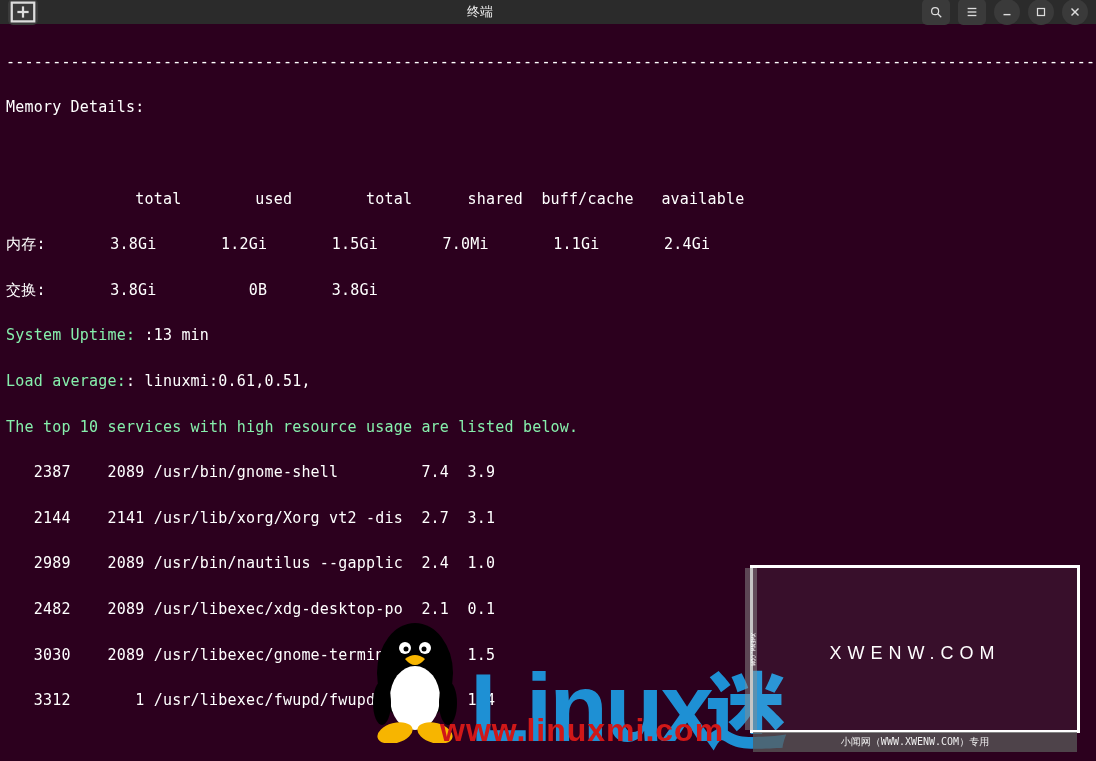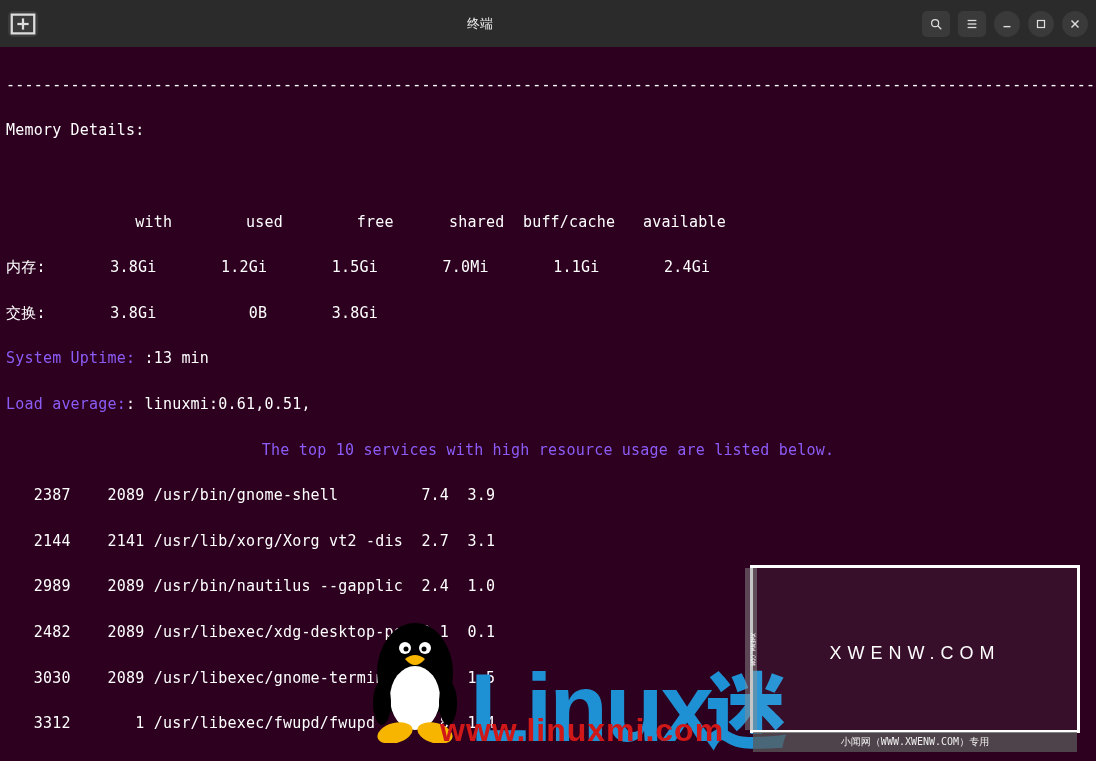--- a/index.html
+++ b/index.html
@@ -8,21 +8,21 @@
     padding: 0;
     width: 1096px;
     height: 761px;
     background: #2c001e;
     font-family: "DejaVu Sans Mono", "Liberation Mono", monospace;
     font-size: 15px;
     overflow: hidden;
     position: relative;
   }
   .titlebar {
-    height: 47px;
+    height: 24px;
     background: #2b2b2b;
     display: flex;
     align-items: center;
     padding: 8px 8px;
     color: #ddd;
   }
   .titlebar-left {
     display: flex;
     align-items: center;
     gap: 6px;
@@ -60,21 +60,21 @@
   .title-btn svg { width: 14px; height: 14px; }
   .terminal {
     padding: 4px 6px 2px 6px;
     color: #eee;
     line-height: 1.52;
     white-space: pre;
     font-size: 15px;
     letter-spacing: 0.2px;
   }
   .row { white-space: pre; }
-  .cyan { color: #8b5cf6; text-align: center; }
+  .cyan { color: #86efac; }
   .white { color: #ffffff; }
   .dashes { color: #ffffff; }
   
   .watermark {
     position: absolute;
     right: 16px;
     bottom: 28px;
     width: 330px;
     height: 168px;
     border: 3px solid #fff;
@@ -208,21 +208,21 @@
           <line x1="12" y1="4" x2="4" y2="12" stroke="#ddd" stroke-width="1.6"></line>
         </svg>
     </div>
   </div>
 </div>
 
 <div class="terminal">
 <div class="row dashes">-----------------------------------------------------------------------------------------------------------------------</div>
 <div class="row white">Memory Details:</div>
 <div class="row">&nbsp;</div>
-<div class="row white">              with        used        free      shared  buff/cache   available</div>
+<div class="row white">              total        used        total      shared  buff/cache   available</div>
 <div class="row white">内存:       3.8Gi       1.2Gi       1.5Gi       7.0Mi       1.1Gi       2.4Gi</div>
 <div class="row white">交换:       3.8Gi          0B       3.8Gi</div>
 <div class="row"><span class="cyan">System Uptime: </span><span class="white">:13 min</span></div>
 <div class="row"><span class="cyan">Load average:</span><span class="white">: linuxmi:0.61,0.51,</span></div>
 <div class="row cyan">The top 10 services with high resource usage are listed below.</div>
 <div class="row white">   2387    2089 /usr/bin/gnome-shell         7.4  3.9</div>
 <div class="row white">   2144    2141 /usr/lib/xorg/Xorg vt2 -dis  2.7  3.1</div>
 <div class="row white">   2989    2089 /usr/bin/nautilus --gapplic  2.4  1.0</div>
 <div class="row white">   2482    2089 /usr/libexec/xdg-desktop-po  2.1  0.1</div>
 <div class="row white">   3030    2089 /usr/libexec/gnome-terminal  2.0  1.5</div>

